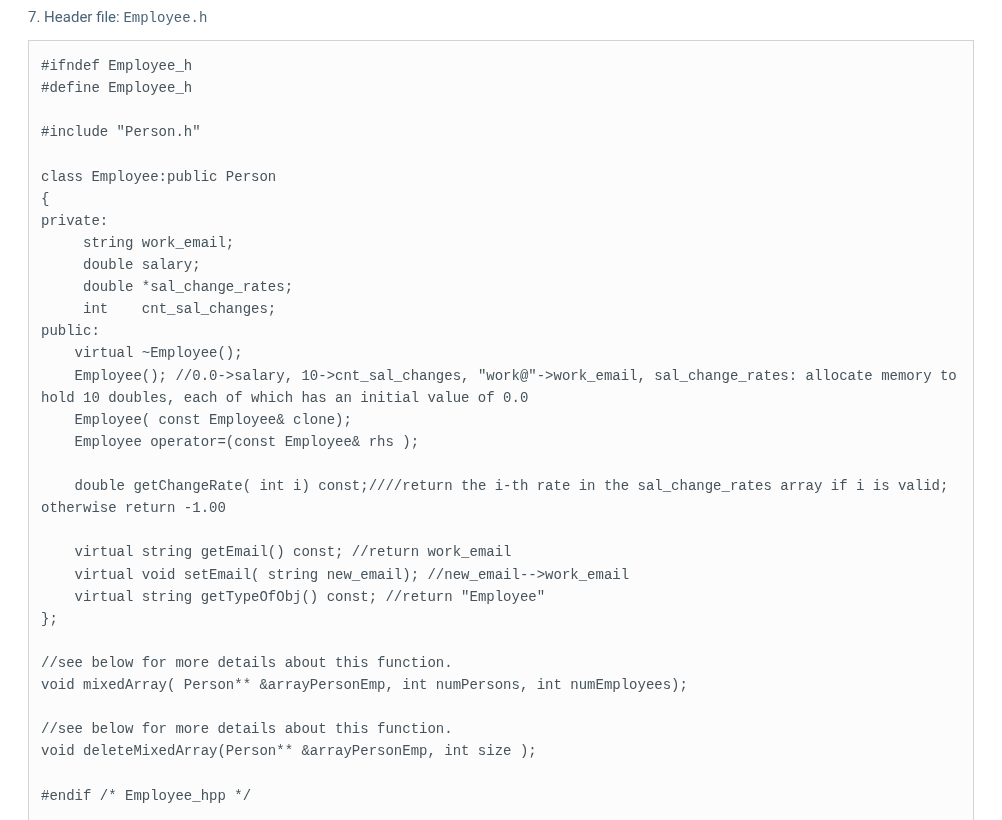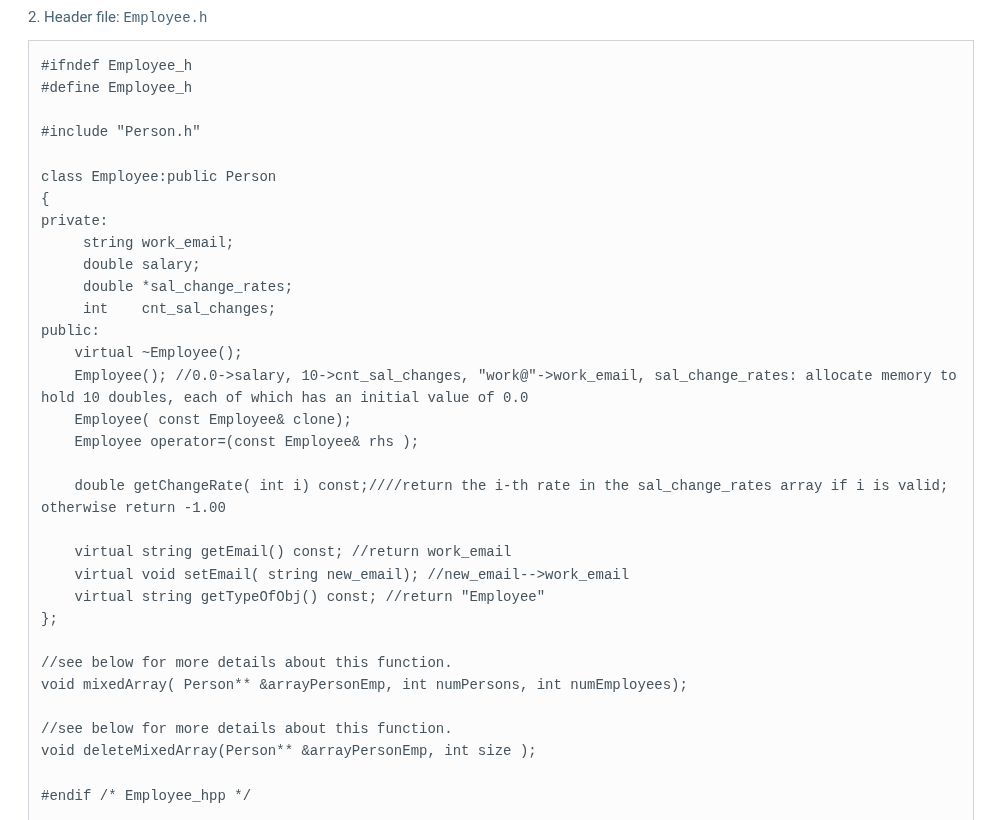--- a/index.html
+++ b/index.html
@@ -32,21 +32,21 @@
     color: #46535c;
     white-space: pre-wrap;
     word-wrap: break-word;
   }
 </style>
 </head>
 <body>
 
 <div class="container">
   <div class="heading">
-    <span>2. Header file: </span><span class="filename">Employee.h</span>
+    <span>7. Header file: </span><span class="filename">Employee.h</span>
   </div>
   <div class="code-block">#ifndef Employee_h
 #define Employee_h
 
 #include "Person.h"
 
 class Employee:public Person
 {
 private:
      string work_email;

